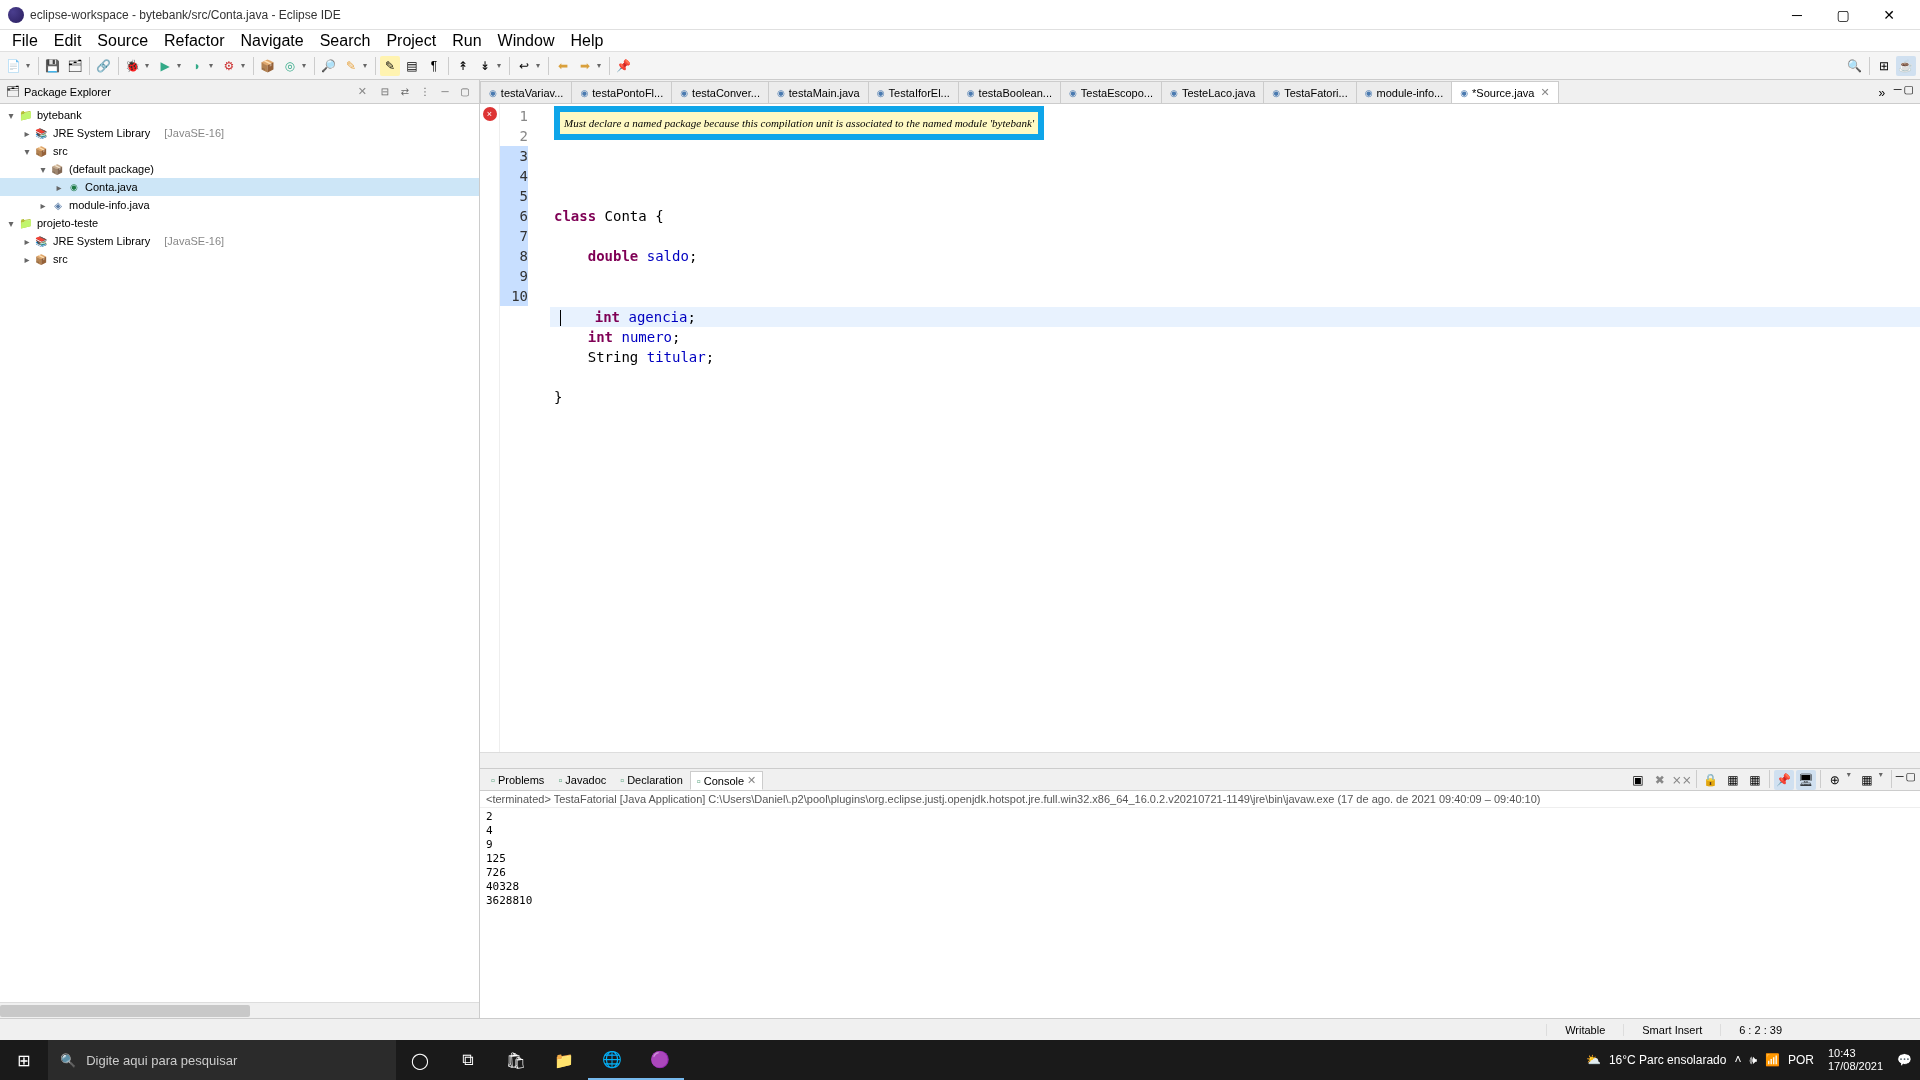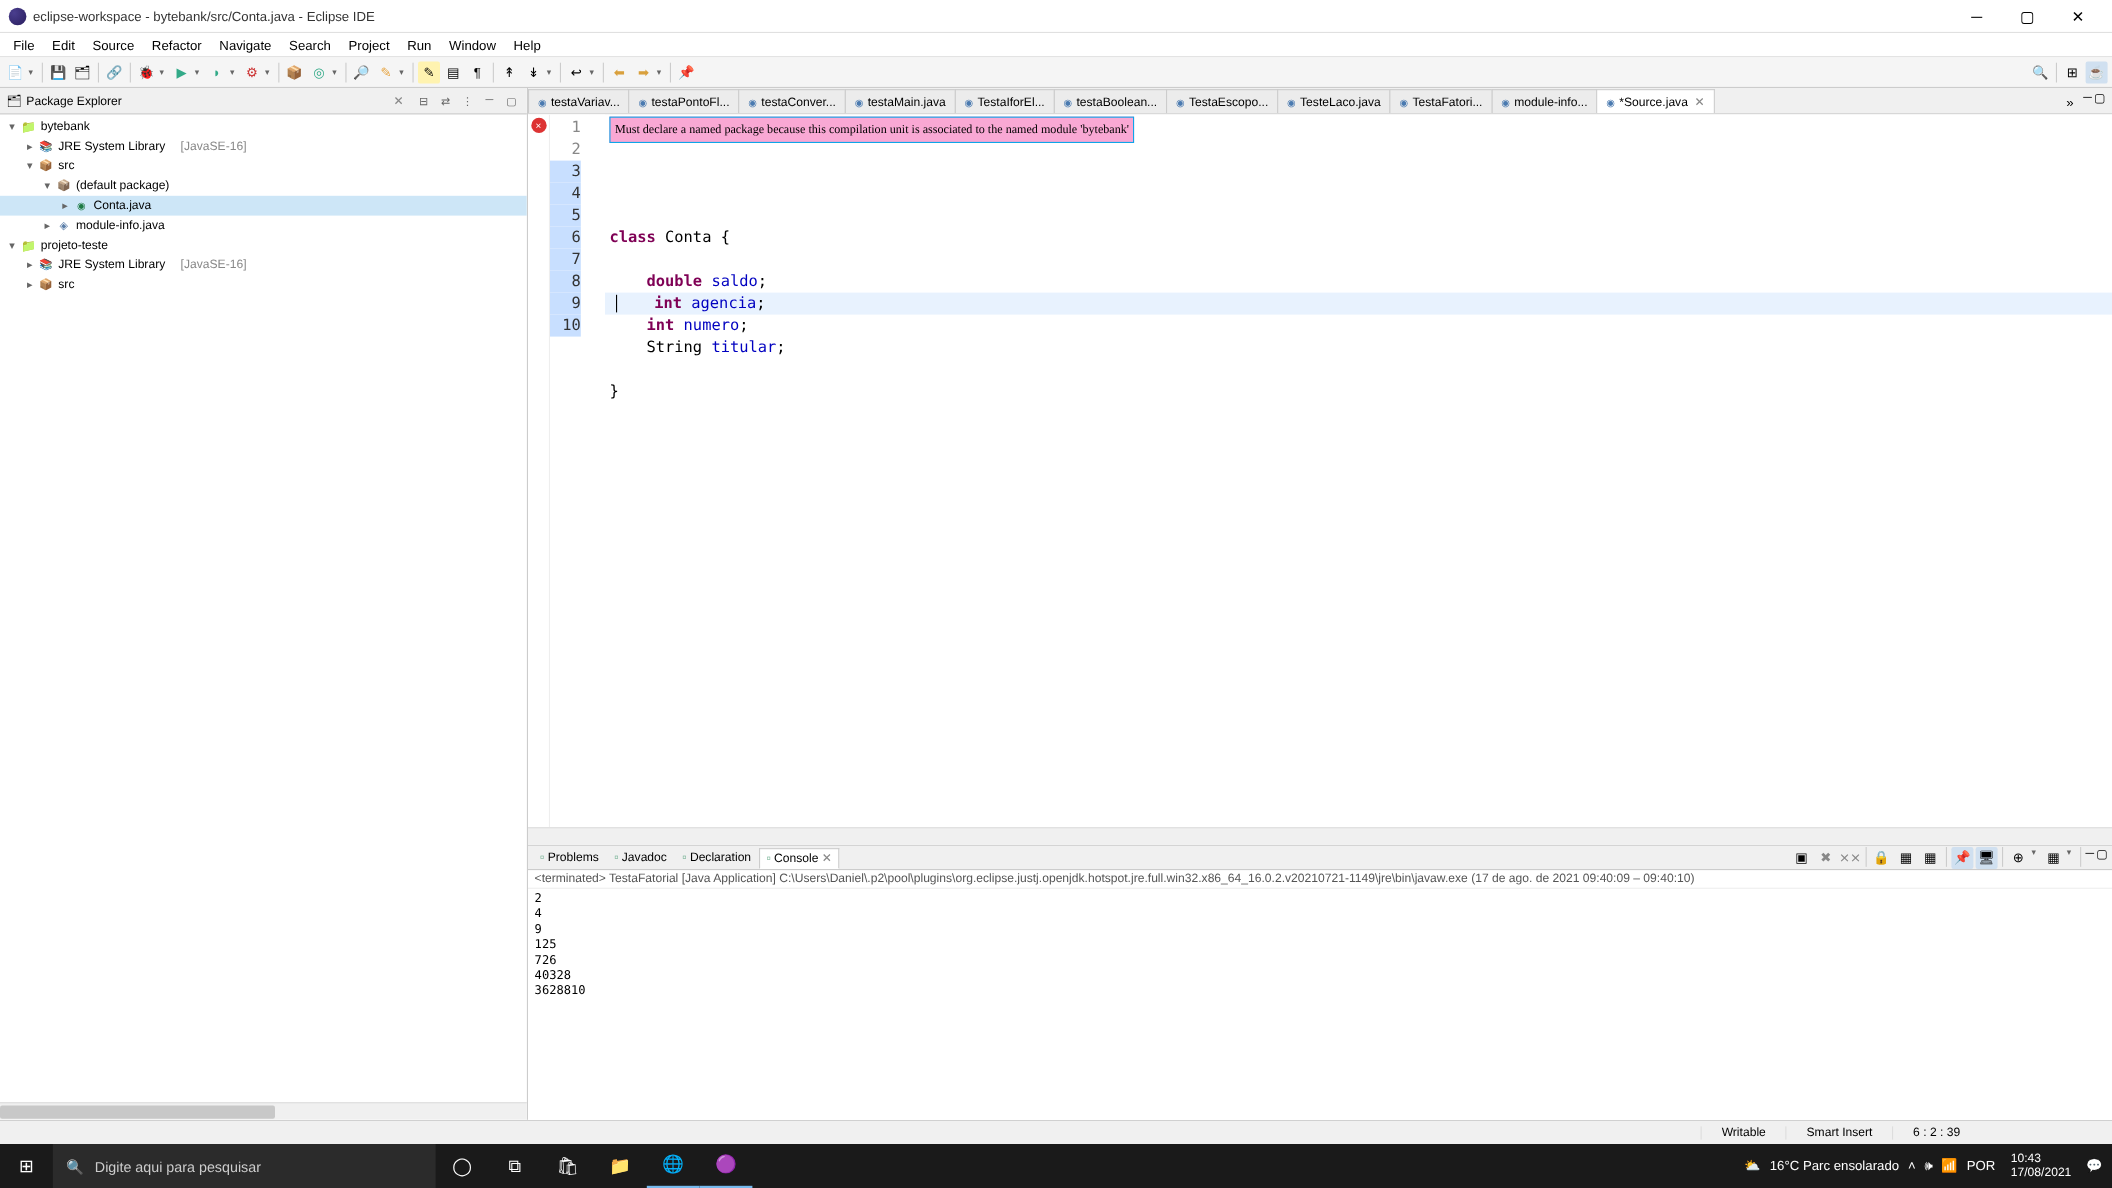--- a/index.html
+++ b/index.html
@@ -3,21 +3,21 @@
 <meta charset="utf-8">
 <style>
 * { box-sizing: border-box; margin: 0; padding: 0; }
 body { font-family: "Segoe UI", Tahoma, sans-serif; font-size: 11px; background: #f0f0f0; overflow: hidden; width: 1920px; height: 1080px; }
 .titlebar { height: 30px; background: #fff; display: flex; align-items: center; padding: 0 8px; border-bottom: 1px solid #e0e0e0; }
 .titlebar .app-icon { width: 16px; height: 16px; margin-right: 6px; background: radial-gradient(circle at 30% 30%, #4a3e8e, #2a1e5e); border-radius: 50%; position: relative; }
 .titlebar .title { flex: 1; font-size: 12px; color: #333; }
 .titlebar .win-controls { display: flex; gap: 0; }
 .titlebar .win-btn { width: 46px; height: 30px; display: flex; align-items: center; justify-content: center; font-size: 14px; cursor: pointer; }
 .menubar { height: 22px; background: #fff; display: flex; align-items: center; padding: 0 4px; border-bottom: 1px solid #e0e0e0; }
-.menubar .menu-item { padding: 3px 8px; font-size: 12px; cursor: pointer; }
+.menubar .menu-item { padding: 3px 8px; font-size: 16px; cursor: pointer; }
 .toolbar { height: 28px; background: #f5f5f5; display: flex; align-items: center; padding: 0 4px; border-bottom: 1px solid #ccc; gap: 2px; }
 .tool-btn { width: 20px; height: 20px; display: flex; align-items: center; justify-content: center; cursor: pointer; border-radius: 2px; font-size: 12px; }
 .tool-sep { width: 1px; height: 18px; background: #ccc; margin: 0 2px; }
 .tool-dd { width: 8px; font-size: 8px; color: #666; cursor: pointer; }
 .tool-right { margin-left: auto; display: flex; gap: 2px; align-items: center; }
 .main-area { display: flex; height: calc(100% - 30px - 22px - 28px - 22px - 40px); }
 .sidebar { width: 480px; background: #fff; border-right: 1px solid #ccc; display: flex; flex-direction: column; overflow: hidden; }
 .panel-header { height: 24px; background: #f0f0f0; border-bottom: 1px solid #ccc; display: flex; align-items: center; padding: 0 6px; gap: 4px; }
 .panel-header .panel-title { flex: 1; font-size: 11px; }
 .panel-header .panel-btn { width: 16px; height: 16px; font-size: 10px; color: #666; cursor: pointer; display: flex; align-items: center; justify-content: center; }
@@ -43,24 +43,24 @@
 .editor-body { flex: 1; display: flex; overflow: hidden; background: #fff; position: relative; }
 .ruler { width: 20px; background: #fff; border-right: 1px solid #eee; }
 .error-mark { width: 14px; height: 14px; margin: 3px auto; border-radius: 50%; background: #d33; color: #fff; font-size: 9px; display: flex; align-items: center; justify-content: center; }
 .gutter { width: 36px; background: #fff; text-align: right; padding-right: 8px; font-family: Consolas, monospace; font-size: 14px; color: #888; line-height: 20px; padding-top: 2px; }
 .gutter .ln { height: 20px; }
 .gutter .ln.hl { background: #e8f2fe; }
 .gutter .ln.range { background: #c8dfff; color: #333; }
 .fold-bar { width: 14px; background: #fff; }
 .code { flex: 1; font-family: Consolas, monospace; font-size: 14px; line-height: 20px; padding-top: 2px; white-space: pre; position: relative; }
 .code-line { height: 20px; padding-left: 4px; }
-.code-line.current { background: #e8f2fe; }
+.code-line.current { background: #e8f2fe; margin-top: 41px; }
 .kw { color: #7f0055; font-weight: bold; }
 .field { color: #0000c0; }
-.tooltip-err { position: absolute; top: 2px; left: 4px; background: #f9a8d4; border: 1px solid #0ea5e9; padding: 1px 4px; font-size: 11px; font-family: "Segoe UI"; }
+.tooltip-err { position: absolute; top: 2px; left: 4px; background: #fef9c3; border: 6px solid #0ea5e9; padding: 1px 4px; font-size: 11px; font-family: "Segoe UI"; font-style: italic; }
 .cursor { display: inline-block; width: 1px; height: 16px; background: #000; vertical-align: middle; margin-left: 6px; }
 .bottom-panel { height: 250px; border-top: 1px solid #ccc; background: #fff; display: flex; flex-direction: column; }
 .bottom-tabs { height: 22px; background: #f0f0f0; border-bottom: 1px solid #ccc; display: flex; align-items: center; padding: 0 4px; }
 .bottom-tab { padding: 2px 6px; font-size: 11px; display: flex; align-items: center; gap: 3px; cursor: pointer; border: 1px solid transparent; }
 .bottom-tab.active { background: #fff; border-color: #ccc; border-bottom-color: #fff; position: relative; top: 1px; }
 .bottom-tab .close { font-size: 11px; color: #888; }
 .bottom-toolbar { margin-left: auto; display: flex; gap: 2px; }
 .console-header { padding: 2px 6px; font-size: 11px; color: #555; border-bottom: 1px solid #eee; }
 .console-body { flex: 1; font-family: Consolas, monospace; font-size: 11px; padding: 2px 6px; overflow: auto; color: #000; }
 .console-body div { height: 14px; }

